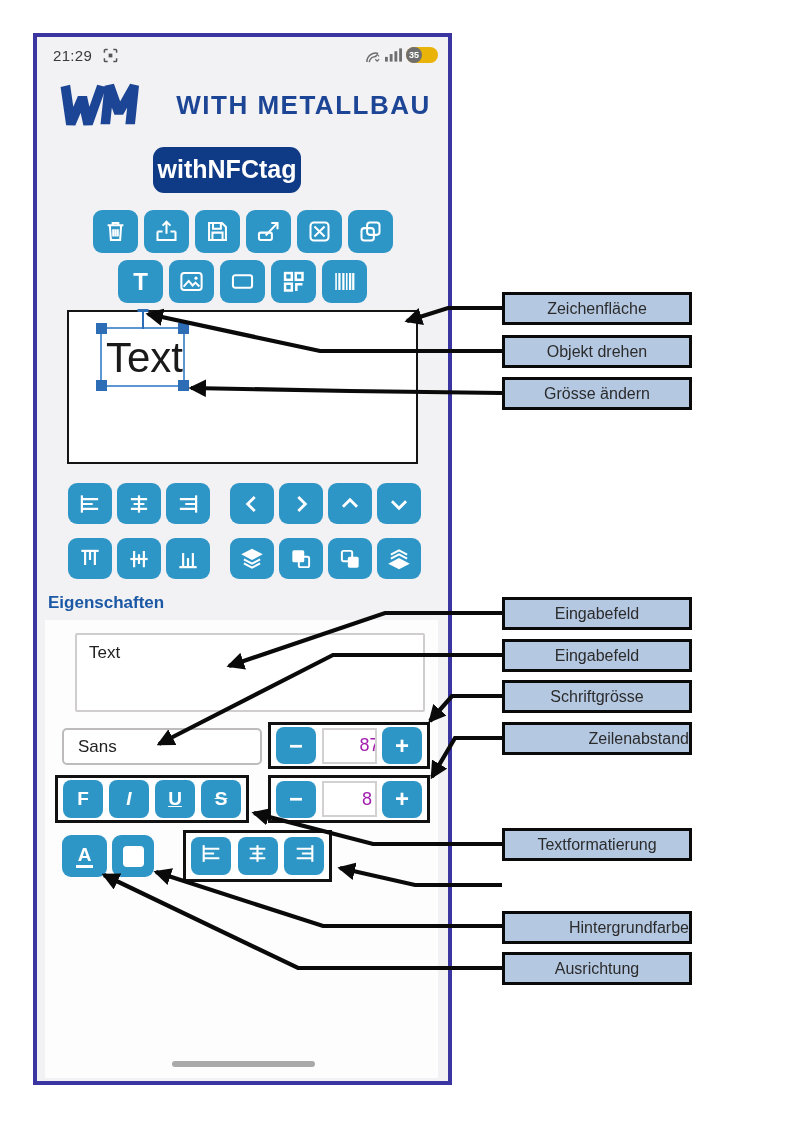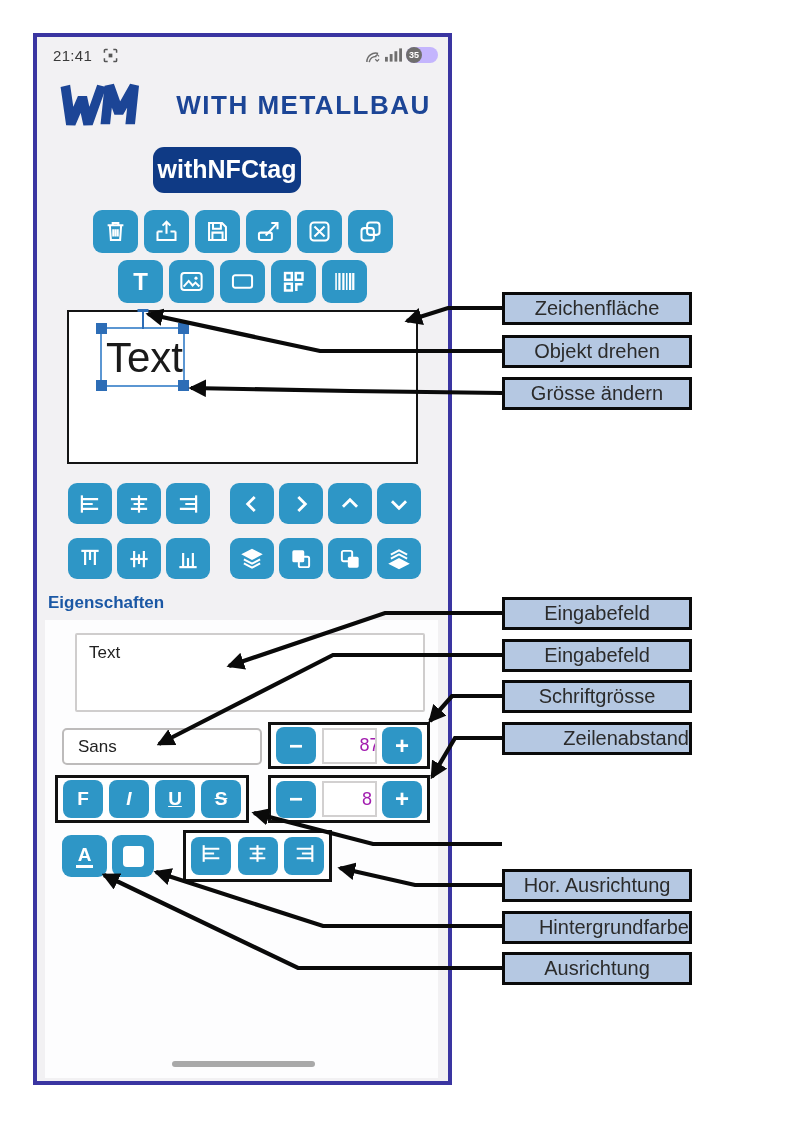--- a/index.html
+++ b/index.html
@@ -8,21 +8,21 @@
 
   
   .phone { position:absolute; left:33px; top:33px; width:419px; height:1052px;
            border:4px solid #3a35a1; background:#f2f1f3; }
 
   
   .statusbar { position:absolute; left:0; top:0; width:100%; height:34px; }
   .time { position:absolute; left:16px; top:10px; font-size:15px; color:#3a3a3a; font-weight:500; letter-spacing:.3px;}
   .rec-ico { position:absolute; left:66px; top:11px; }
   .sb-right { position:absolute; right:10px; top:10px; display:flex; align-items:center; gap:4px; }
-  .batt { width:32px; height:16px; border-radius:8px; background:#c4b5fd; position:relative; }
+  .batt { width:32px; height:16px; border-radius:8px; background:#eab308; position:relative; }
   .batt .pct { position:absolute; left:0; top:0; width:16px; height:16px; border-radius:50%;
                background:#6f6e6e; color:#fff; font-size:9px; font-weight:700; text-align:center; line-height:16px; }
 
   
   .logo-row { position:absolute; left:0; top:46px; width:100%; display:flex; justify-content:center; align-items:center; gap:26px; }
   .brand { font-size:26px; font-weight:800; color:#1c4596; letter-spacing:1.5px; white-space:nowrap; }
   .pill { position:absolute; left:116px; top:110px; width:148px; height:46px; background:#0f3a85; border-radius:11px;
           color:#fff; font-size:25px; font-weight:700; text-align:center; line-height:45px; }
 
   
@@ -55,33 +55,33 @@
   .numfield { width:55px; height:36px; border:2px solid #d2d0d0; text-align:center; font-size:18px; color:#a21caf; background:#fff; font-family:"Liberation Sans",sans-serif;padding-left:36px; }
   .fmtbtn { width:40px; height:38px; background:#2e96c6; border-radius:8px; color:#fff; font-size:19px; font-weight:700;
             display:flex; align-items:center; justify-content:center; }
   .colorbtn { position:absolute; width:45px; height:42px; background:#2e96c6; border-radius:9px; display:flex; align-items:center; justify-content:center; }
   .a-glyph { color:#fff; font-size:19px; font-weight:700; border-bottom:3px solid #fff; line-height:20px; padding:0 2px; }
   .bg-glyph { width:21px; height:21px; background:#fff; border-radius:4px; }
   .homebar { position:absolute; left:127px; top:441px; width:143px; height:6px; border-radius:3px; background:#a9a9a9; }
 
   
   .ann { position:absolute; left:502px; width:190px; height:33px; background:#b5c8e2; border:3px solid #0a0a0a;
-         color:#2b2b2b; font-size:20px; text-align:center; line-height:27px; }
+         color:#2b2b2b; font-size:16px; text-align:center; line-height:27px; }
 
   .overlay { position:absolute; left:0; top:0; pointer-events:none; }
 </style>
 </head>
 <body>
 
 <div class="page">
 
   <div class="phone">
 
     <div class="statusbar">
-      <span class="time">21:41</span>
+      <span class="time">21:29</span>
       <span class="rec-ico">
         <svg width="15" height="15" viewBox="0 0 16 16" fill="none" stroke="#555" stroke-width="1.6">
             <path d="M5 1.5H2.5a1 1 0 0 0-1 1V5M11 1.5h2.5a1 1 0 0 1 1 1V5M5 14.5H2.5a1 1 0 0 1-1-1V11M11 14.5h2.5a1 1 0 0 0 1-1V11"></path>
             <rect x="6" y="6" width="4" height="4" fill="#555" stroke="none"></rect>
           </svg>
       </span>
       <span class="sb-right">
         <svg width="17" height="15" viewBox="0 0 18 16">
             <path d="M3 15a9.5 9.5 0 0 1 12-9.2" fill="none" stroke="#6f6e6e" stroke-width="1.6"></path>
             <path d="M5.5 15a7 7 0 0 1 7.8-6" fill="none" stroke="#6f6e6e" stroke-width="1.6"></path>
@@ -391,21 +391,21 @@
     </div>
   </div>
 
   <div class="ann" style="top:292px;">Zeichenfläche</div>
   <div class="ann" style="top:335px;">Objekt drehen</div>
   <div class="ann" style="top:597px;">Eingabefeld</div>
   <div class="ann" style="top:377px;">Grösse ändern</div>
   <div class="ann" style="top:639px;">Eingabefeld</div>
   <div class="ann" style="top:680px;">Schriftgrösse</div>
   <div class="ann" style="top:722px;text-align:right;">Zeilenabstand</div>
-  <div class="ann" style="top:869px;">Hor. Ausrichtung</div>
+  <div class="ann" style="top:828px;">Textformatierung</div>
   <div class="ann" style="top:911px;text-align:right;">Hintergrundfarbe</div>
   <div class="ann" style="top:952px;">Ausrichtung</div>
 
   <svg class="overlay" width="794" height="1123" viewBox="0 0 794 1123">
     <defs>
       <marker id="ah" viewBox="0 0 10 10" refX="8.5" refY="5" markerWidth="4.2" markerHeight="4.2" orient="auto">
         <path d="M0 0 L10 5 L0 10 z" fill="#0a0a0a"></path>
       </marker>
     </defs>
     <g stroke="#0a0a0a" stroke-width="4.2" fill="none">

